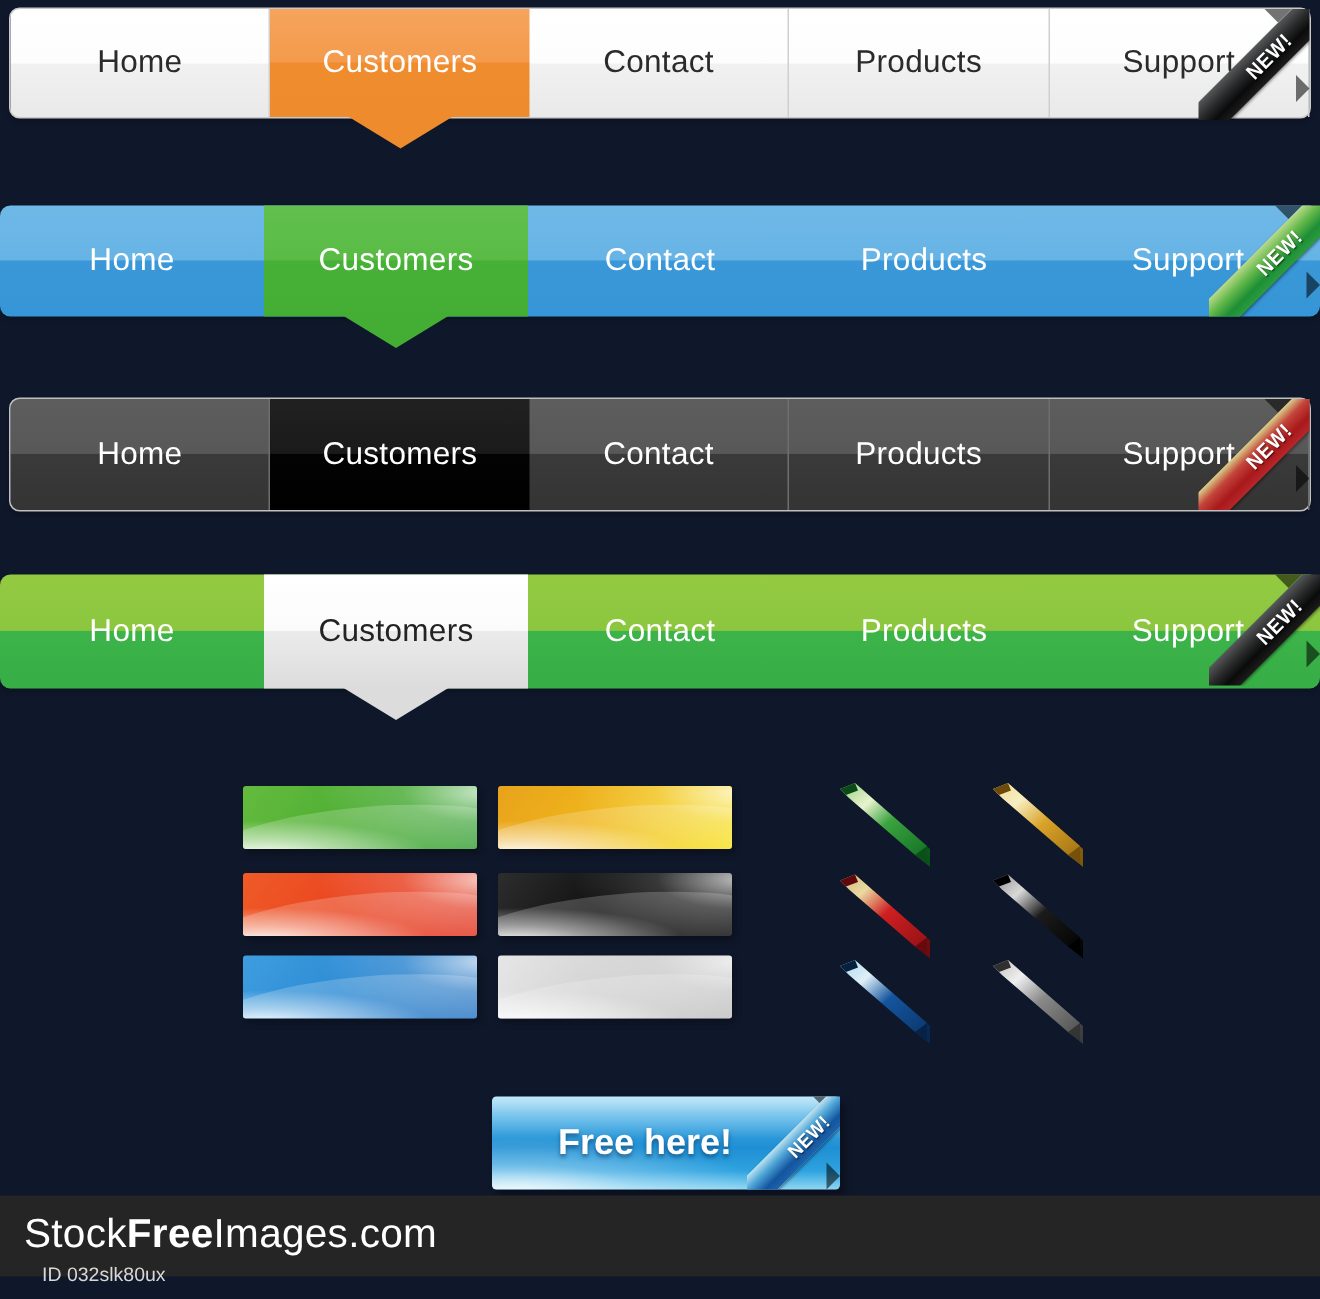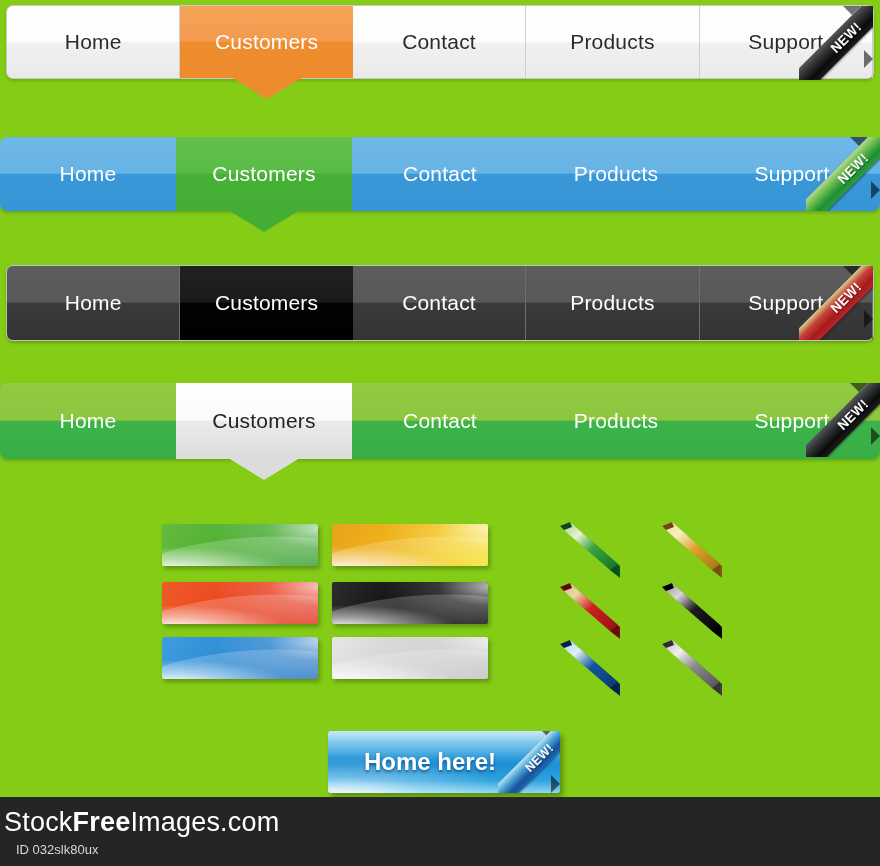--- a/index.html
+++ b/index.html
@@ -4,21 +4,21 @@
 <title>Web Navigation Menu Templates</title>
 <style>
   * { box-sizing: border-box; }
   html, body {
     margin: 0; padding: 0;
     width: 880px; height: 866px;
     background: #ffffff;
     font-family: "Liberation Sans", sans-serif;
     overflow: hidden;
   }
-  #stage { position: relative; width: 880px; height: 866px; background:#84cc16; }
+  #stage { position: relative; width: 880px; height: 866px; background:#0f172a; }
 
   
   .navbar { position: absolute; display: flex; align-items: stretch; }
   .navitem {
     position: relative;
     display: flex; align-items: center; justify-content: center;
     font-size: 21px; letter-spacing: .2px;
     white-space: nowrap;
     user-select: none;
   }
@@ -171,23 +171,23 @@
     color: #ffffff; font-size: 24px; font-weight: bold;
     text-shadow: 0 2px 3px rgba(0,40,80,.55);
     padding-right: 28px;
   }
   #cta .corner-ribbon { width: 62px; height: 62px; }
   #cta .corner-ribbon .band { width: 110px; height: 21px; left: -14px; top: 16px; }
   #cta .corner-ribbon .band span { font-size: 12px; }
 
   
   #footer {
-    position: absolute; left: 0; top: 797px; width: 880px; height: 69px;
+    position: absolute; left: 0; top: 797px; width: 880px; height: 54px;
     background: #252525; color: #ffffff;
-    padding: 9px 0 0 4px;
+    padding: 9px 0 0 16px;
   }
   #footer .brand { font-size: 27px; line-height: 33px; letter-spacing: .2px; }
   #footer .brand b { font-weight: bold; }
   #footer .imgid { font-size: 13px; color: #d8d8d8; margin-top: 3px; margin-left: 12px; }
 </style>
 </head>
 <body>
 
 <div id="stage">
 
@@ -435,21 +435,21 @@
       </defs>
       <polygon points="4,6 14,2 62,44 62,56" fill="url(#gFe)"></polygon>
       <polygon points="2,4 12,0 60,42 60,54 52,48 8,10" fill="url(#gF)"></polygon>
       <polygon points="2,4 12,0 14,5 6,8" fill="#2f2f2f"></polygon>
       <polygon points="60,42 60,54 52,48" fill="#2f2f2f" opacity=".85"></polygon>
     </svg>
   </div>
 
   <div id="cta">
     <span class="cta-gloss"></span>
-    <span class="cta-label">Home here!</span>
+    <span class="cta-label">Free here!</span>
     <div class="corner-ribbon rb-blue">
       <span class="tail-t"></span>
       <span class="tail-r"></span>
       <div class="band">
         <span>NEW!</span>
       </div>
     </div>
   </div>
 
   <div id="footer">

